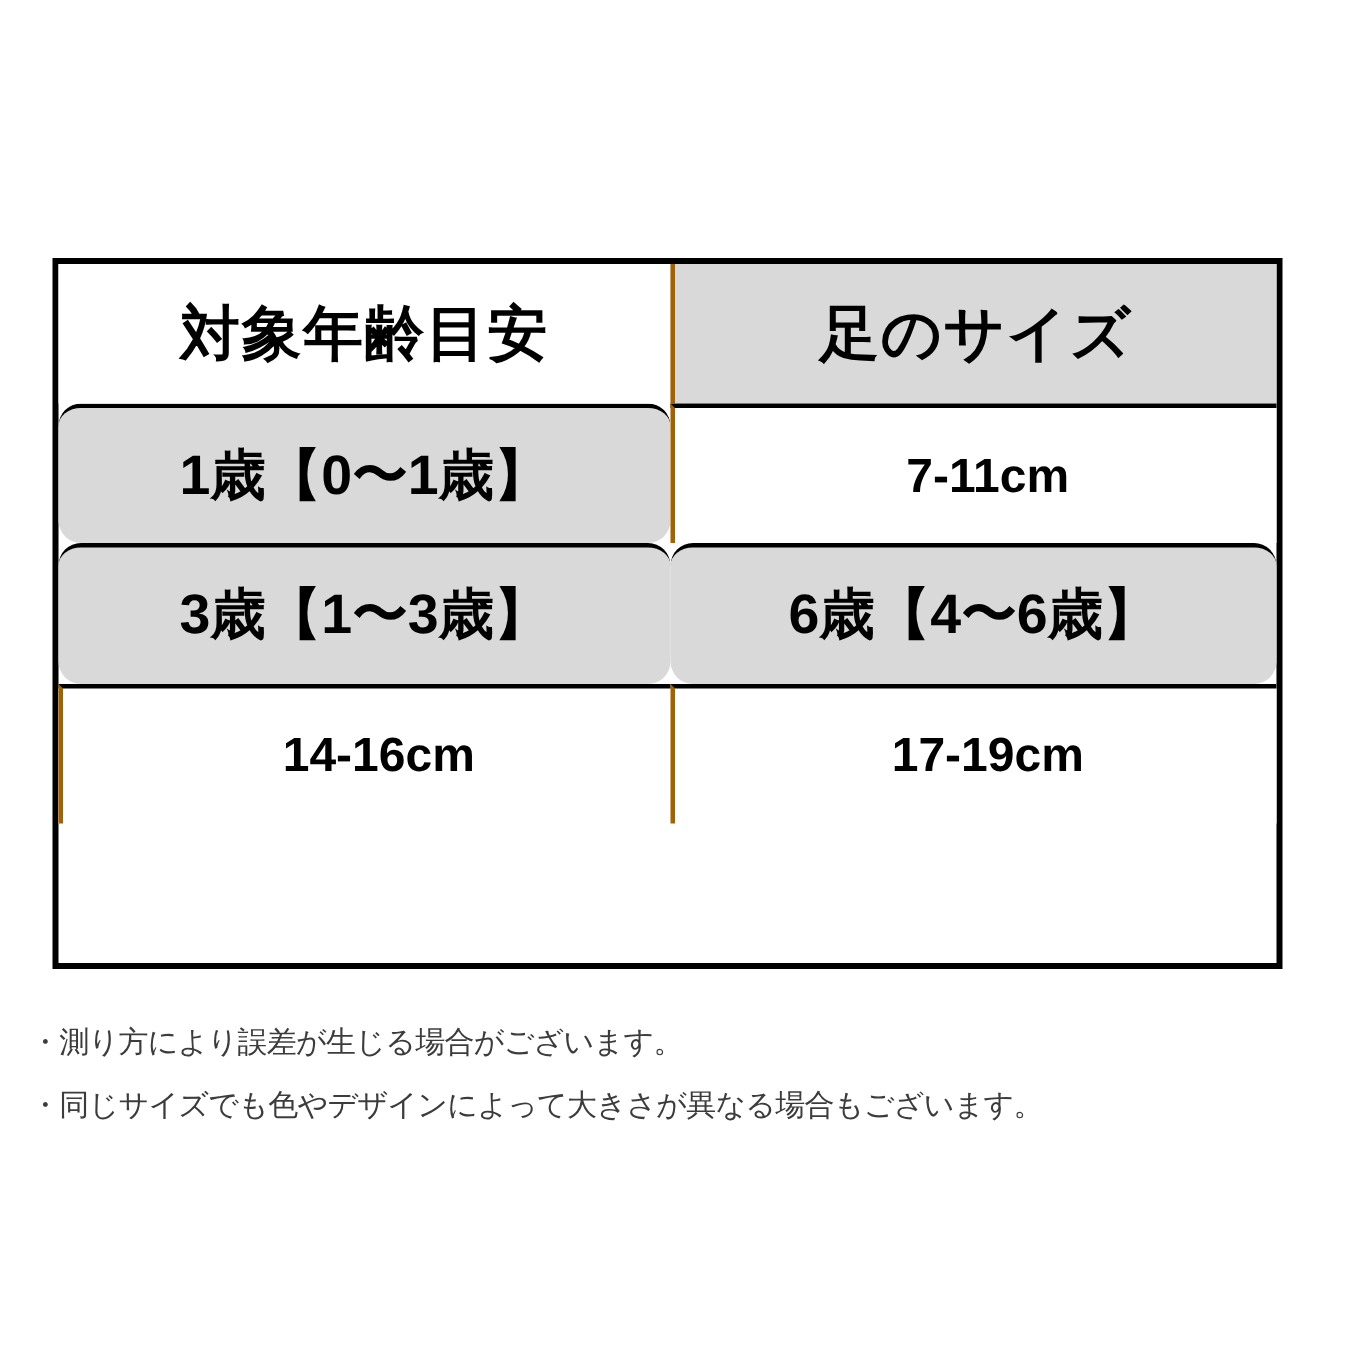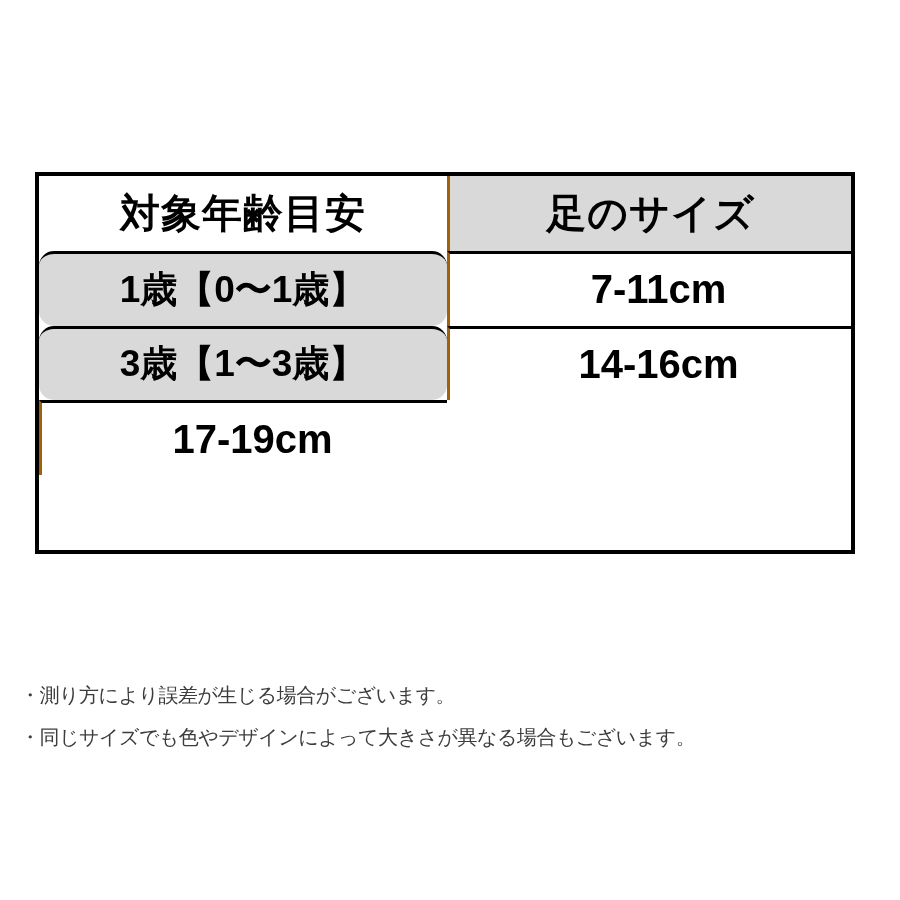--- a/index.html
+++ b/index.html
@@ -9,21 +9,21 @@
     background: #ffffff;
     font-family: "Liberation Sans", sans-serif;
     position: relative;
     overflow: hidden;
   }
   .size-table {
     position: absolute;
     left: 35px;
     top: 172px;
     width: 820px;
-    height: 382px;
+    height: 474px;
     border: 4px solid #000000;
     display: grid;
     grid-template-columns: 408px 1fr;
     grid-template-rows: repeat(5, 1fr);
     background: #ffffff;
   }
   .cell {
     display: flex;
     align-items: center;
     justify-content: center;
@@ -31,21 +31,21 @@
     color: #000000;
     overflow: hidden;
     white-space: nowrap;
   }
   .cell.col2 { border-left: 3px solid #a16207; }
   .cell.not-first-row { border-top: 3px solid #000000; }
   .cell.gray { background: #d9d9d9; }
   .cell.white { background: #ffffff; }
   .header-cell { font-size: 40px; letter-spacing: 1px; }
   .age-cell { font-size: 37px; border-radius: 15px; }
-  .size-cell { font-size: 40px; letter-spacing: 0px; padding-left: 16px; }
+  .size-cell { font-size: 32px; letter-spacing: 0px; padding-left: 16px; }
   .notes {
     position: absolute;
     left: 20px;
     top: 674px;
     width: 870px;
     color: #3c3c3c;
     font-size: 20px;
     line-height: 42px;
     letter-spacing: -0.5px;
     white-space: nowrap;
@@ -57,20 +57,21 @@
 <div class="size-table">
 
   <div class="cell white header-cell">対象年齢目安</div>
   <div class="cell gray col2 header-cell">足のサイズ</div>
 
   <div class="cell gray not-first-row age-cell">1歳【0〜1歳】</div>
   <div class="cell white col2 not-first-row size-cell">7-11cm</div>
 
   <div class="cell gray not-first-row age-cell">3歳【1〜3歳】</div>
 
+  <div class="cell gray not-first-row age-cell">6歳【4〜6歳】</div>
   <div class="cell white col2 not-first-row size-cell">14-16cm</div>
 
   <div class="cell white col2 not-first-row size-cell">17-19cm</div>
 </div>
 
 <div class="notes">
   <div>・測り方により誤差が生じる場合がございます。</div>
   <div>・同じサイズでも色やデザインによって大きさが異なる場合もございます。</div>
 </div>
 

